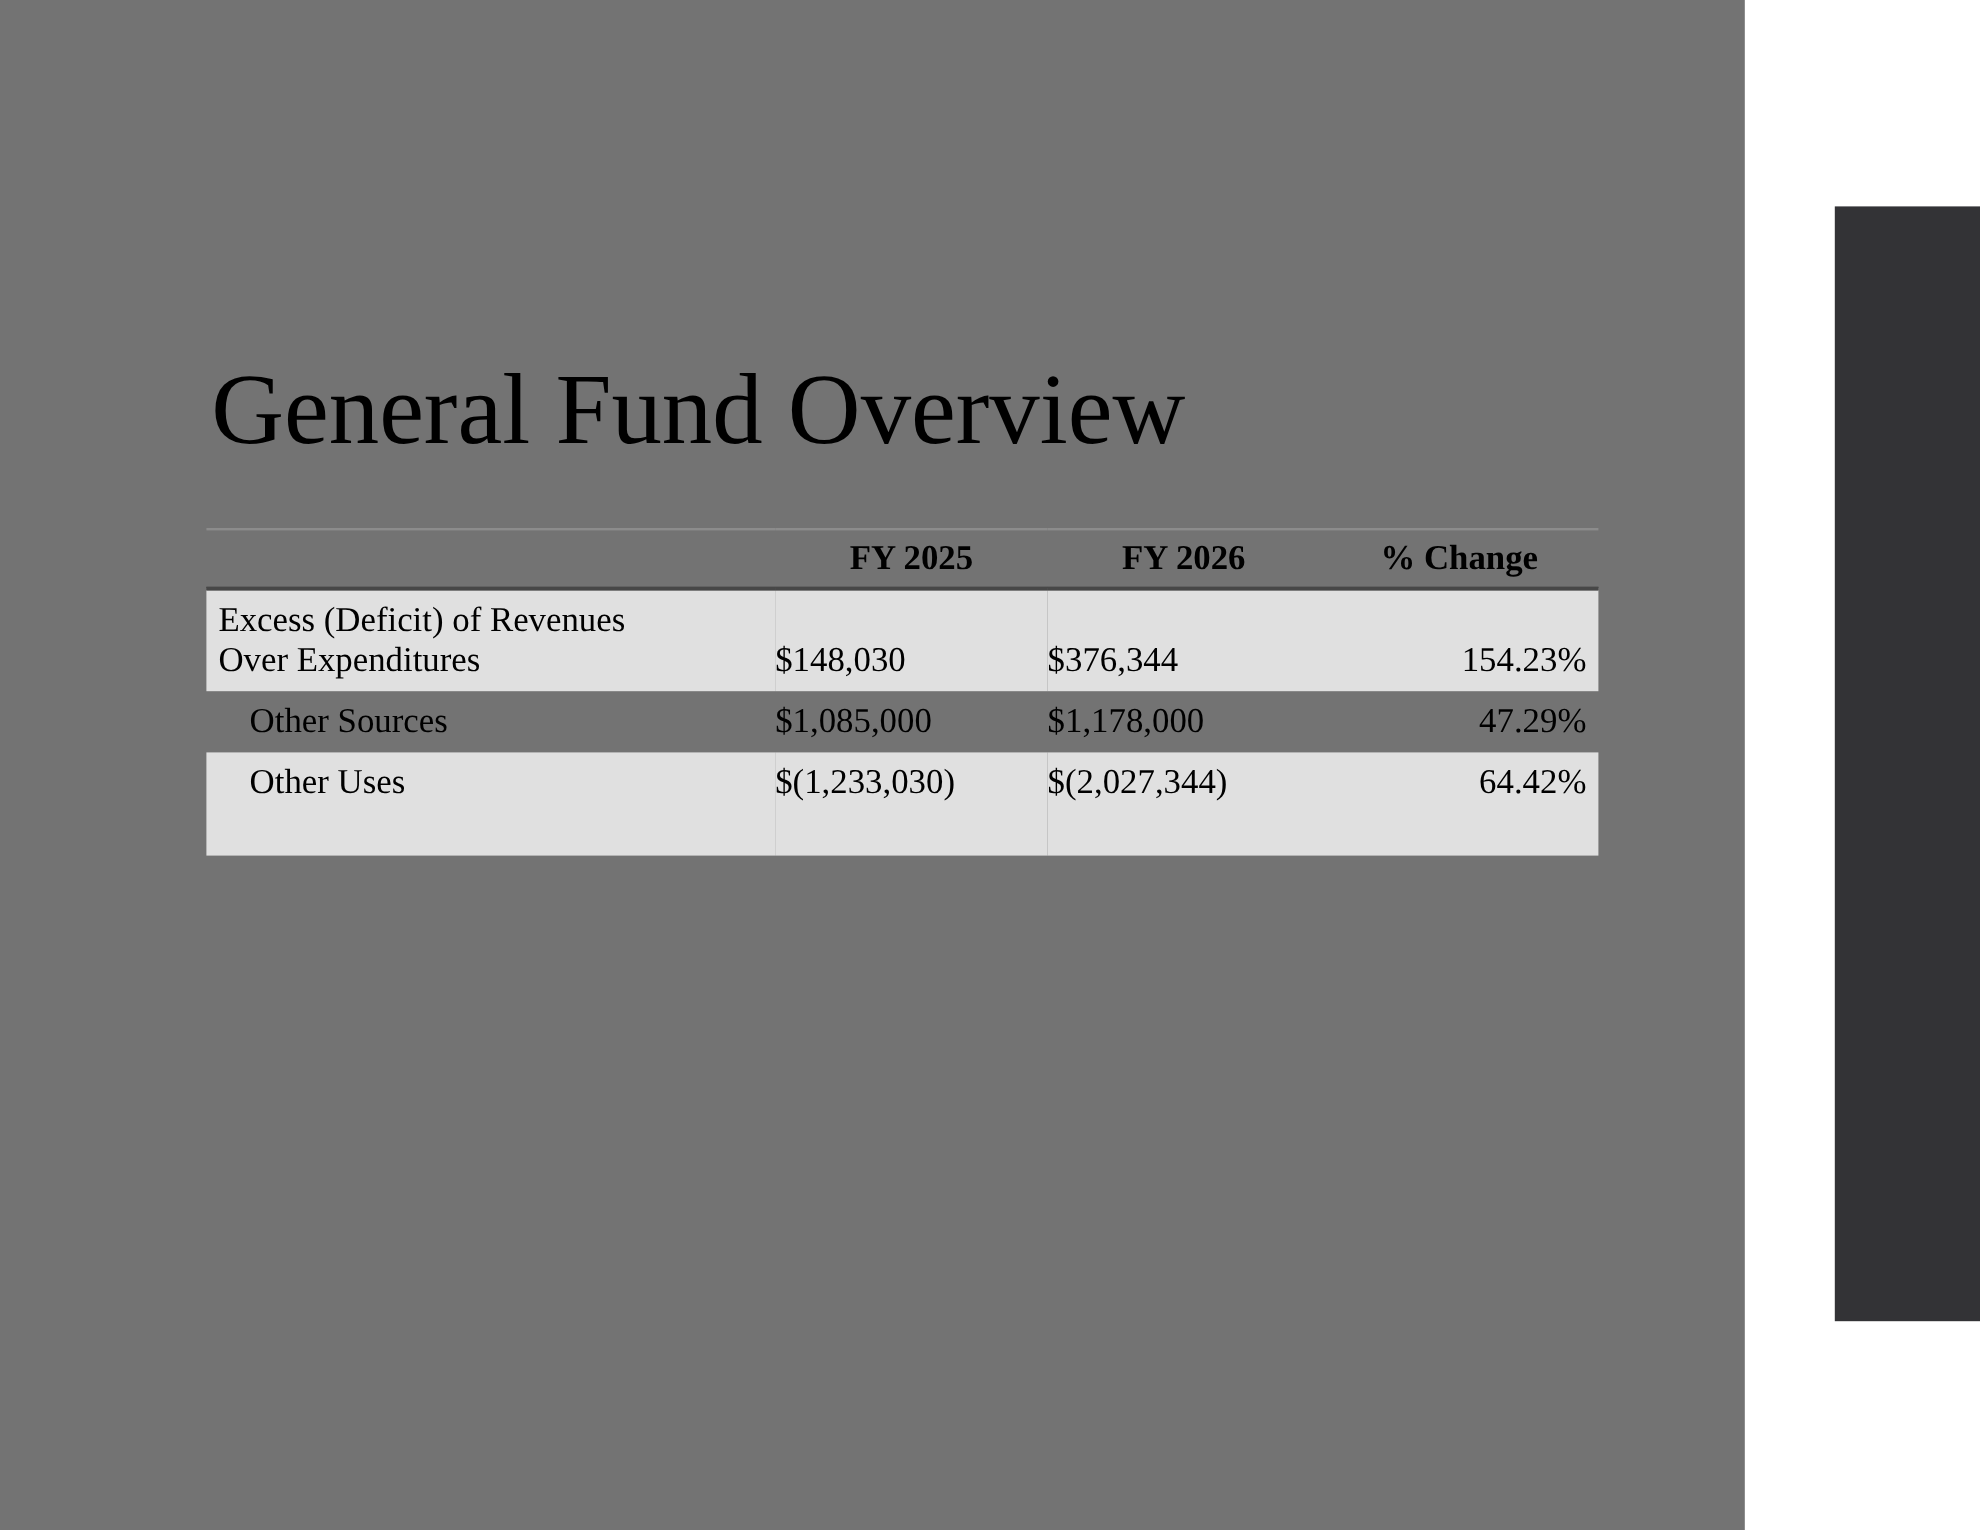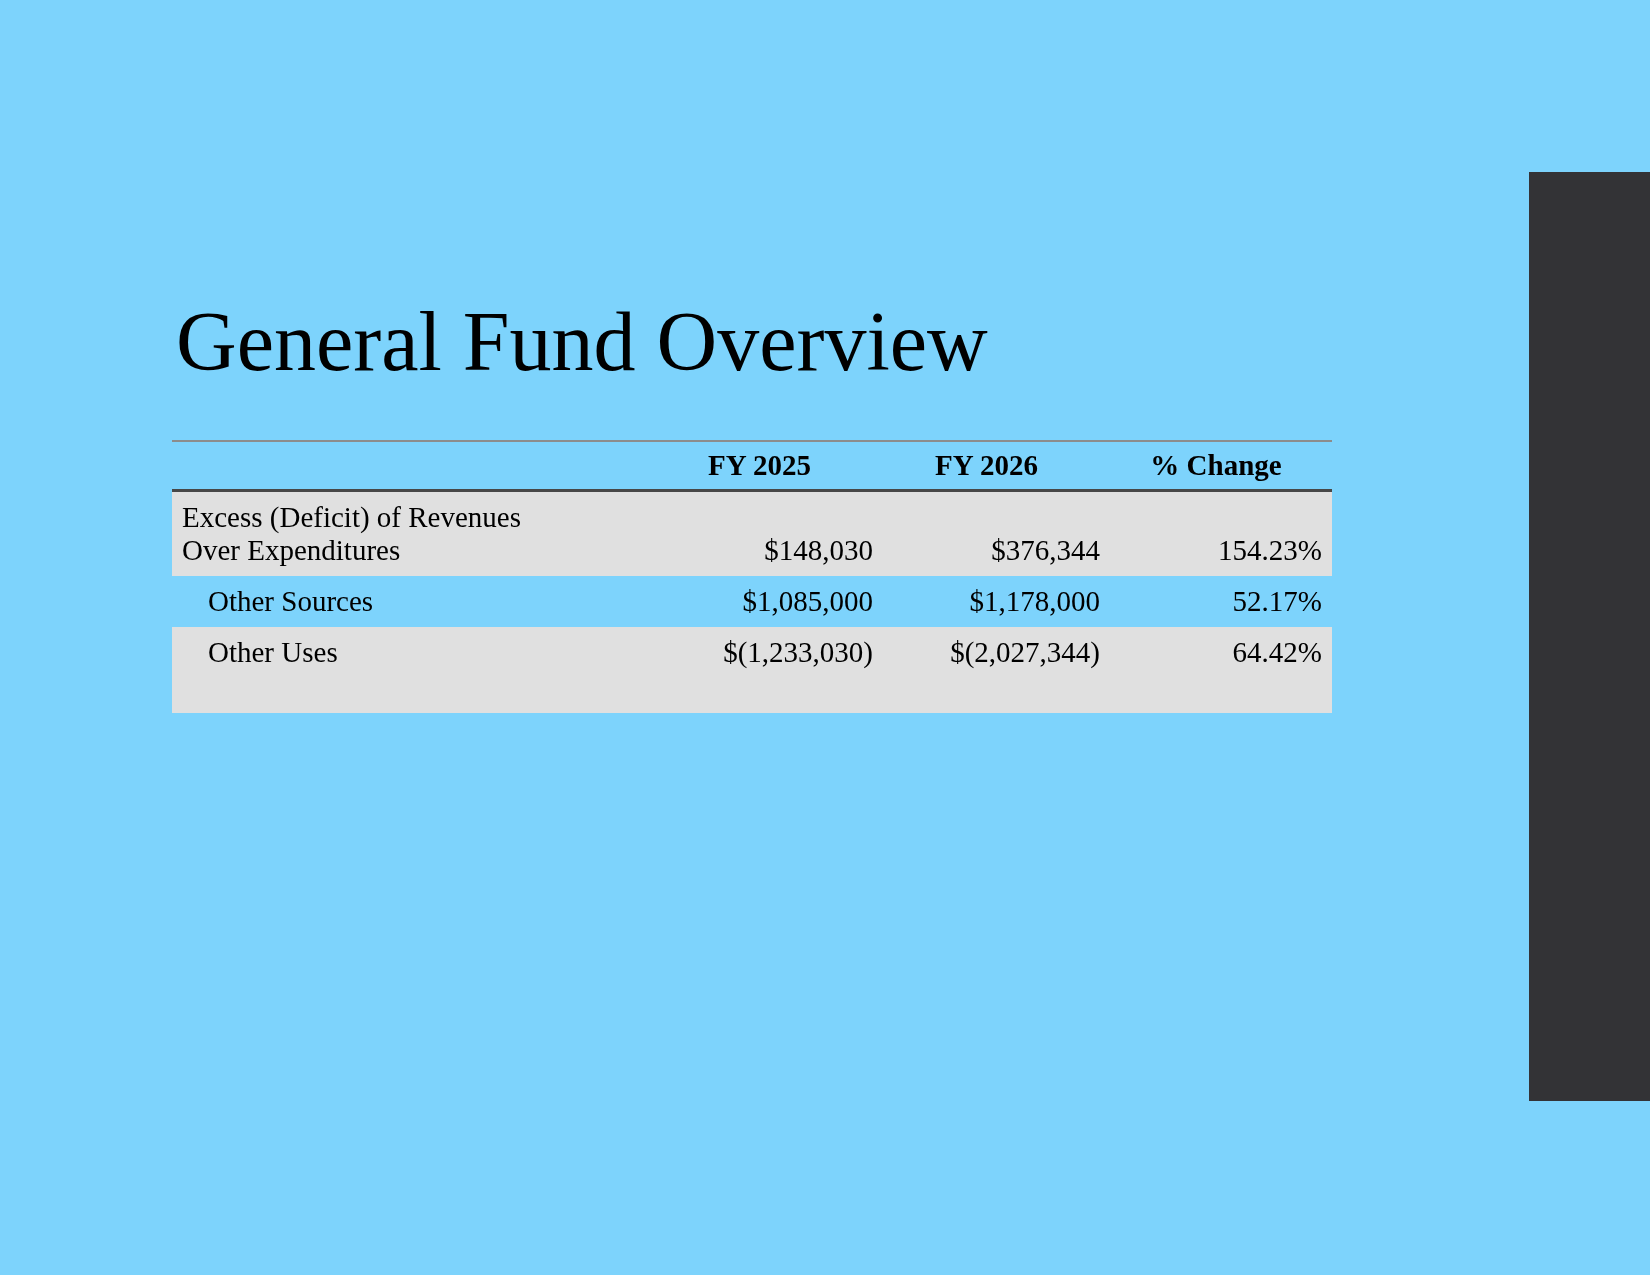--- a/index.html
+++ b/index.html
@@ -1,23 +1,23 @@
 <!DOCTYPE html>
 <html><head>
 <meta charset="utf-8">
 <style>
   * { margin: 0; padding: 0; box-sizing: border-box; }
   html, body { width: 1650px; height: 1275px; }
   body { background: #ffffff; overflow: hidden; }
 
   .slide {
     position: relative;
-    width: 1650px;
+    width: 1454px;
     height: 1275px;
-    background: #7dd3fc;
+    background: #737373;
     font-family: "Liberation Serif", "DejaVu Serif", serif;
     color: #000000;
     padding-left: 17px;
   }
 
   .accent-bar {
     position: absolute;
     left: 1529px;
     top: 172px;
     width: 121px;
@@ -76,21 +76,21 @@
   .shaded { background: #e0e0e0; }
 
   td.lbl {
     text-align: left;
     padding-left: 10px;
     white-space: pre-line;
     margin-left: 28px;
   }
   td.lbl.indent { padding-left: 36px; }
 
-  td.num { text-align: right; font-variant-numeric: tabular-nums; }
+  td.num { font-variant-numeric: tabular-nums; }
   td.pct { text-align: right; padding-right: 10px; }
 
   
   tr.r-excess td.num, tr.r-excess td.pct { vertical-align: bottom; padding-bottom: 9px; }
   tr.r-excess td.lbl { vertical-align: middle; }
 
   
   tr.r-uses td { vertical-align: top; padding-top: 9px; }
 
   
@@ -126,21 +126,21 @@
           <td class="lbl">Excess (Deficit) of Revenues
 Over Expenditures</td>
           <td class="num">$148,030</td>
           <td class="num">$376,344</td>
           <td class="pct">154.23%</td>
         </tr>
         <tr class="r-sources">
           <td class="lbl indent">Other Sources</td>
           <td class="num">$1,085,000</td>
           <td class="num">$1,178,000</td>
-          <td class="pct">52.17%</td>
+          <td class="pct">47.29%</td>
         </tr>
         <tr class="r-uses shaded">
           <td class="lbl indent">Other Uses</td>
           <td class="num">$(1,233,030)</td>
           <td class="num">$(2,027,344)</td>
           <td class="pct">64.42%</td>
         </tr>
       </tbody>
     </table>
   </div>

